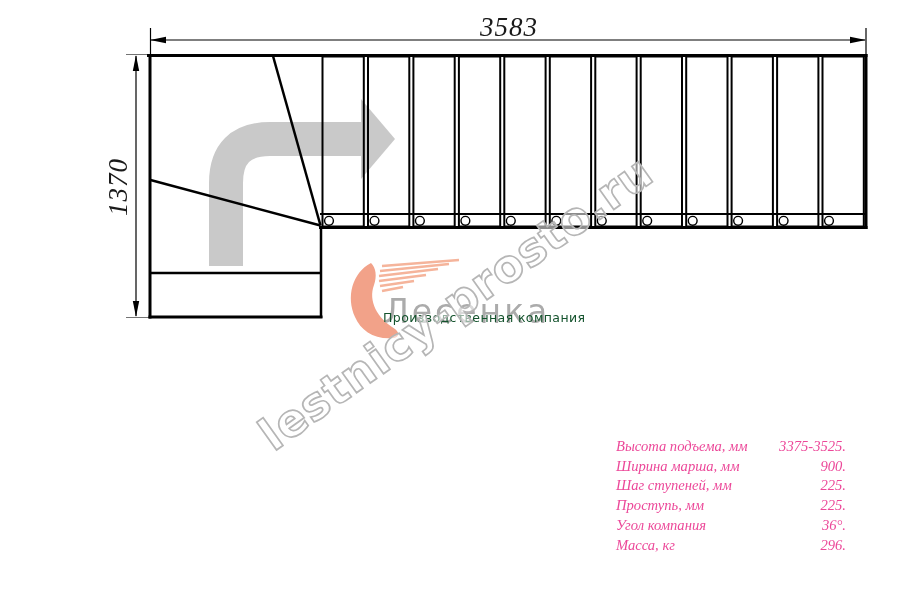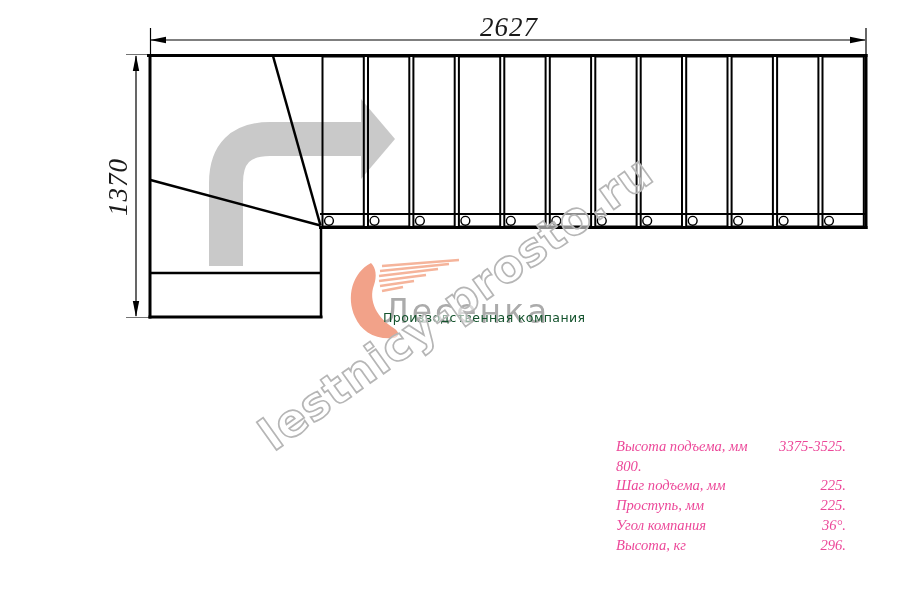--- a/index.html
+++ b/index.html
@@ -152,44 +152,45 @@
         <line x1="379" y1="276" x2="438" y2="269"></line>
         <line x1="380" y1="271" x2="449" y2="264"></line>
         <line x1="382" y1="266" x2="459" y2="260"></line>
       </g>
     </g>
   </svg>
 
   <div class="abs logo-name">Лесенка</div>
   <div class="abs logo-subtitle">Производственная компания</div>
 
-  <div class="abs dim-text dim-top">2627</div>
+  <div class="abs dim-text dim-top">3583</div>
   <div class="abs dim-text dim-left">1370</div>
 
   <div class="abs specs">
       <div class="spec-row">
         <span class="spec-label">Высота подъема, мм</span>
         <span class="spec-value">3375-3525.</span>
       </div>
       <div class="spec-row">
-        <span class="spec-value">800.</span>
+        <span class="spec-label">Ширина марша, мм</span>
+        <span class="spec-value">900.</span>
       </div>
       <div class="spec-row">
-        <span class="spec-label">Шаг подъема, мм</span>
+        <span class="spec-label">Шаг ступеней, мм</span>
         <span class="spec-value">225.</span>
       </div>
       <div class="spec-row">
         <span class="spec-label">Проступь, мм</span>
         <span class="spec-value">225.</span>
       </div>
       <div class="spec-row">
         <span class="spec-label">Угол компания</span>
         <span class="spec-value">36°.</span>
       </div>
       <div class="spec-row">
-        <span class="spec-label">Высота, кг</span>
+        <span class="spec-label">Масса, кг</span>
         <span class="spec-value">296.</span>
       </div>
     </div>
 
   <div class="abs watermark">lestnicy-prosto.ru</div>
 
 </div>
 
 </body></html>

